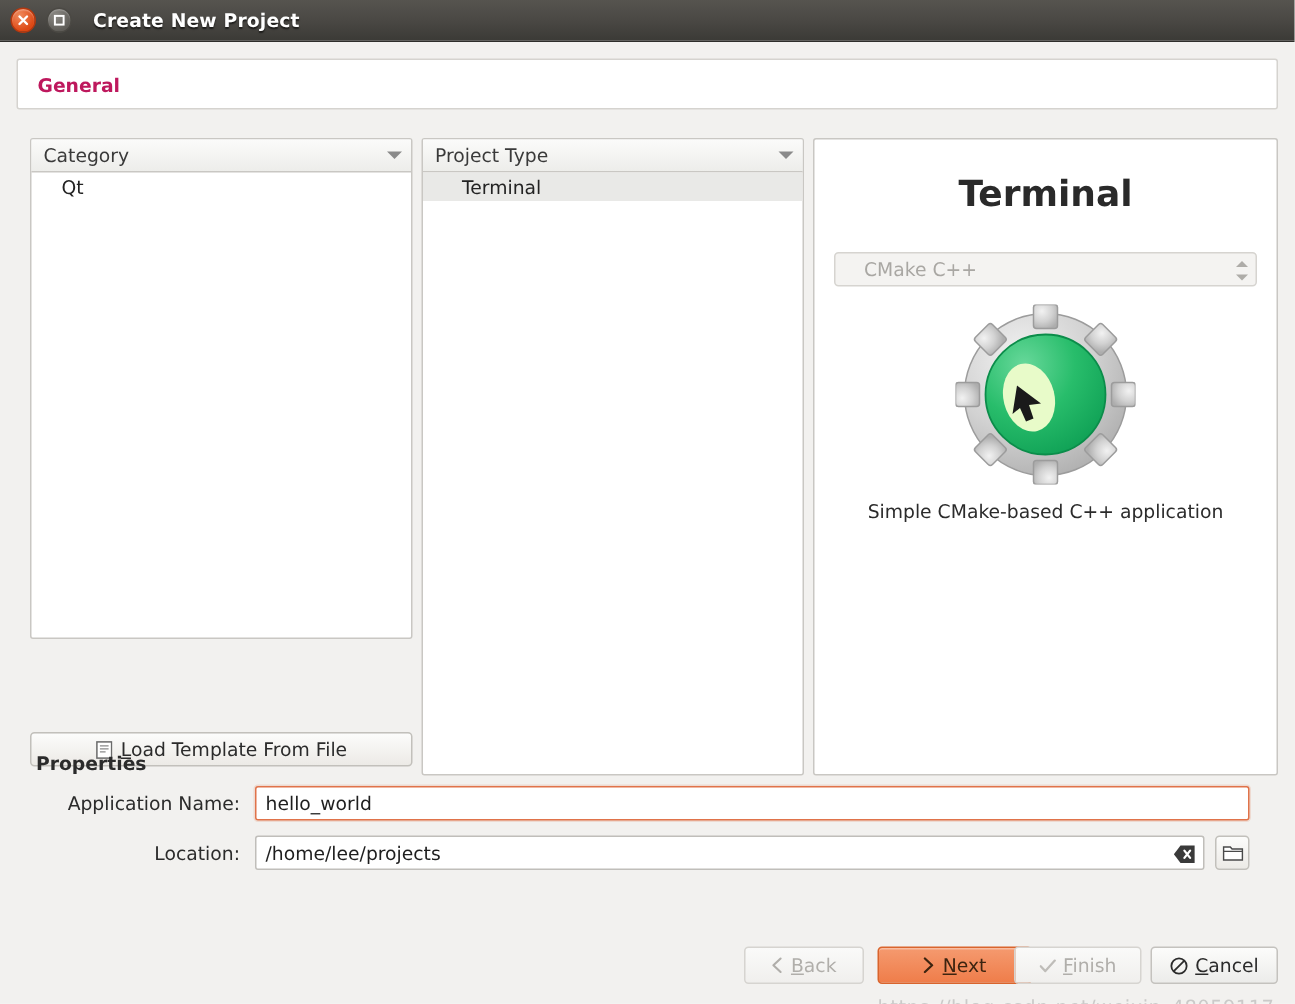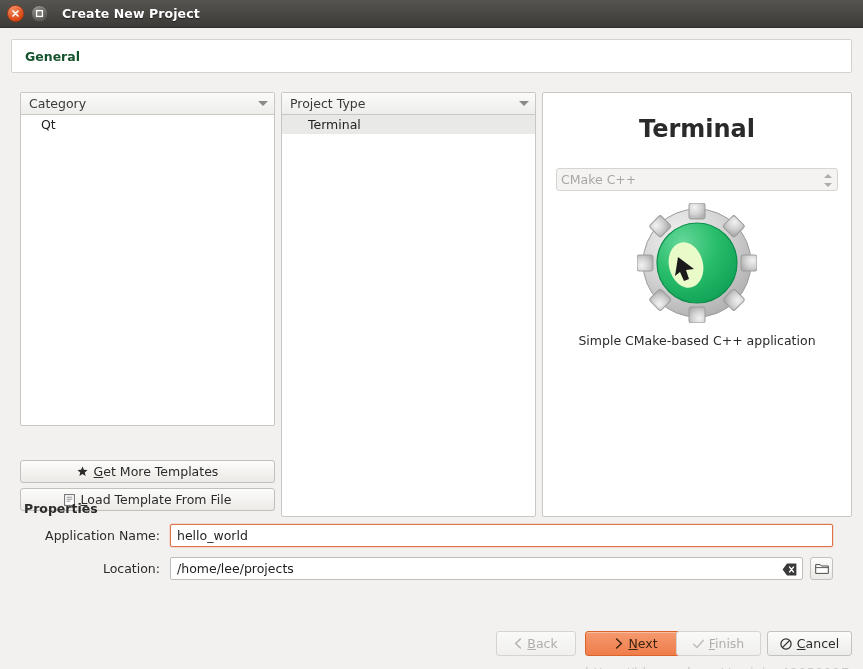--- a/index.html
+++ b/index.html
@@ -56,21 +56,21 @@
 
   .header-box {
     position: absolute; left: 11px; top: 11px;
     width: 841px; height: 34px;
     background: #ffffff;
     border: 1px solid #d5d3cf;
     border-radius: 2px;
     display: flex; align-items: center;
     padding-left: 13px;
   }
-  .header-box .htitle { font-weight: bold; font-size: 12.5px; color: #14532d; }
+  .header-box .htitle { font-weight: bold; font-size: 12.5px; color: #be185d; }
 
   
   .panel {
     position: absolute;
     background: #ffffff;
     border: 1px solid #c9c7c3;
     border-radius: 2px;
   }
   #category-panel { left: 20px; top: 64px; width: 255px; height: 334px; }
   #ptype-panel    { left: 281px; top: 64px; width: 255px; height: 425px; }
@@ -125,21 +125,21 @@
     text-align: center;
     font-size: 24px; font-weight: bold; color: #2a2a2a;
   }
   .spin {
     position: absolute; left: 13px; top: 75px;
     width: 282px; height: 23px;
     background: #f4f3f1;
     border: 1px solid #d6d4d0;
     border-radius: 3px;
     display: flex; align-items: center;
-    padding-left: 4px;
+    padding-left: 19px;
     color: #a9a7a3; font-size: 12.5px;
   }
   .spin-btns {
     position: absolute; right: 3px; top: 2px;
     width: 13px; height: 18px;
     display: flex; flex-direction: column;
     align-items: center; justify-content: space-around;
   }
   .spin-up, .spin-dn { width: 0; height: 0; border-left: 4px solid transparent; border-right: 4px solid transparent; }
   .spin-up { border-bottom: 4px solid #aeaca8; }
@@ -251,26 +251,20 @@
       <span class="lh-label">Category</span>
       <span class="sort-arrow"></span>
     </div>
     <div class="list-body">
       <div class="list-row">
         <span>Qt</span>
       </div>
     </div>
   </div>
 
-  <div class="sidebtn" id="btn-get-more">
-    <svg width="11" height="11" viewBox="0 0 11 11" aria-hidden="true">
-      <path d="M5.5 0.5 L6.9 3.8 L10.5 4.1 L7.8 6.5 L8.6 10 L5.5 8.1 L2.4 10 L3.2 6.5 L0.5 4.1 L4.1 3.8 Z" fill="#2b2b2b"></path>
-    </svg>
-    <span><span class="ul">G</span><span>et More Templates</span></span>
-  </div>
   <div class="sidebtn" id="btn-load-tpl">
     <svg width="11" height="12" viewBox="0 0 11 12" aria-hidden="true">
       <rect x="0.6" y="0.6" width="9.8" height="10.8" fill="#ffffff" stroke="#6a6a6a" stroke-width="1"></rect>
       <path d="M2.6 3.2 H8.4 M2.6 5.2 H8.4 M2.6 7.2 H6.4" stroke="#8a8a8a" stroke-width=".9"></path>
     </svg>
     <span><span class="ul">L</span><span>oad Template From File</span></span>
   </div>
 
   <div class="panel" id="ptype-panel">
     <div class="list-header">

